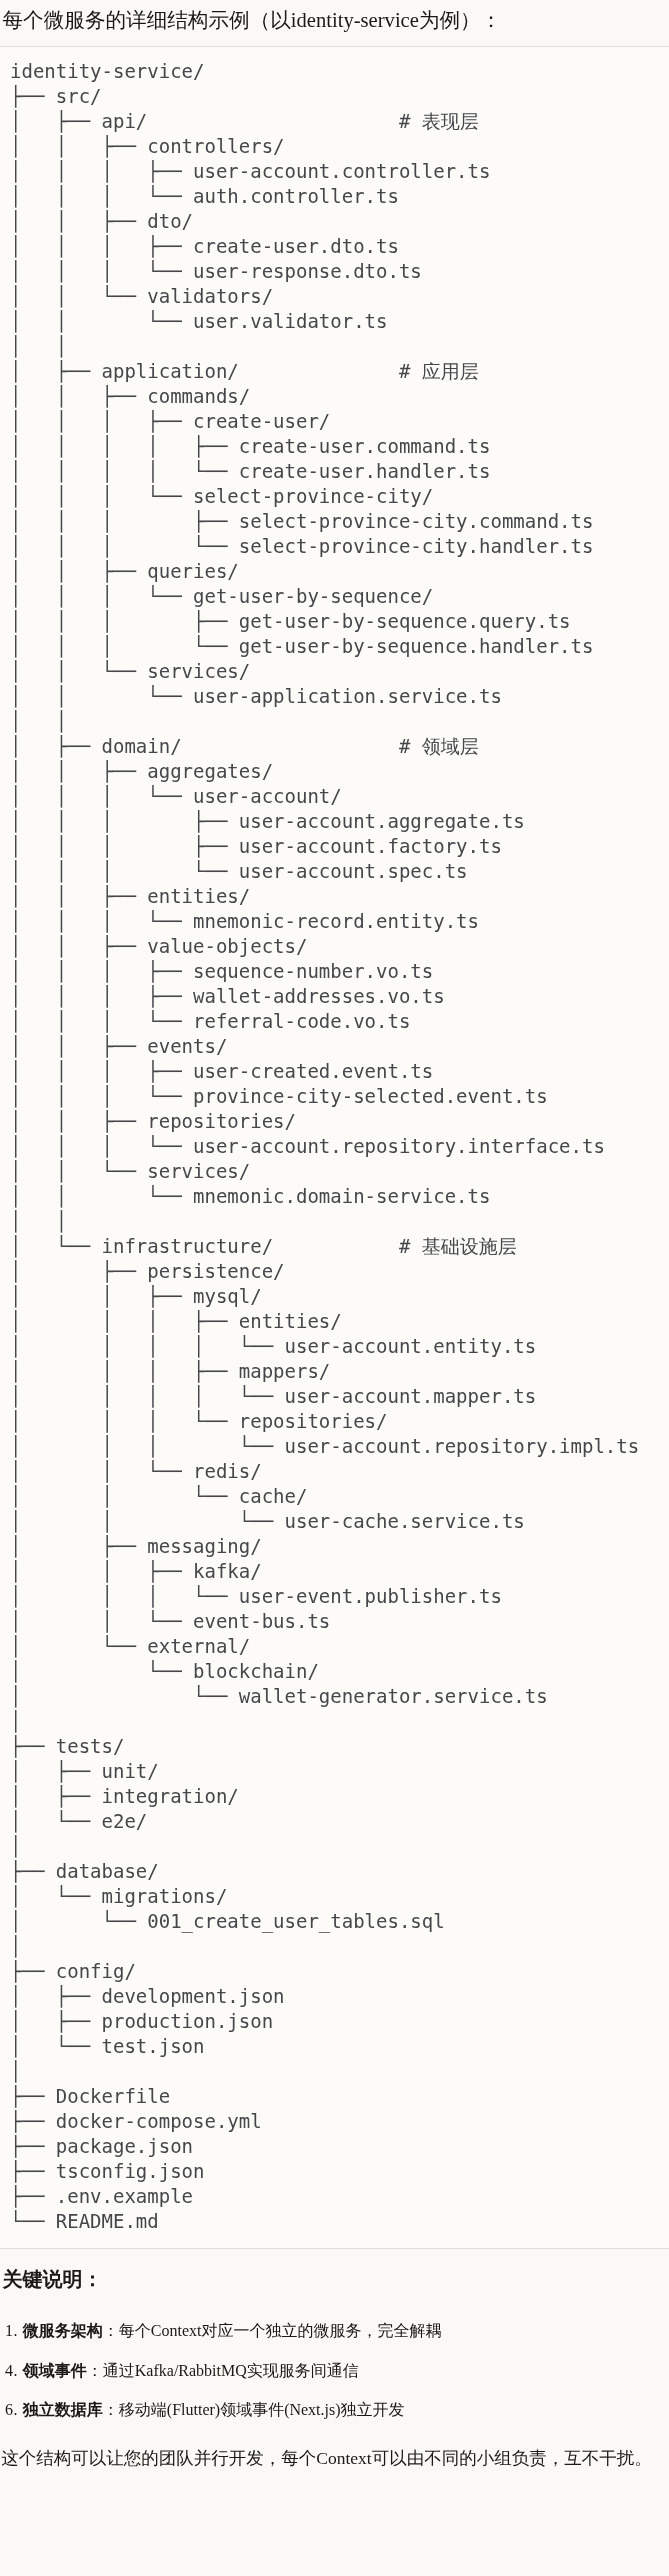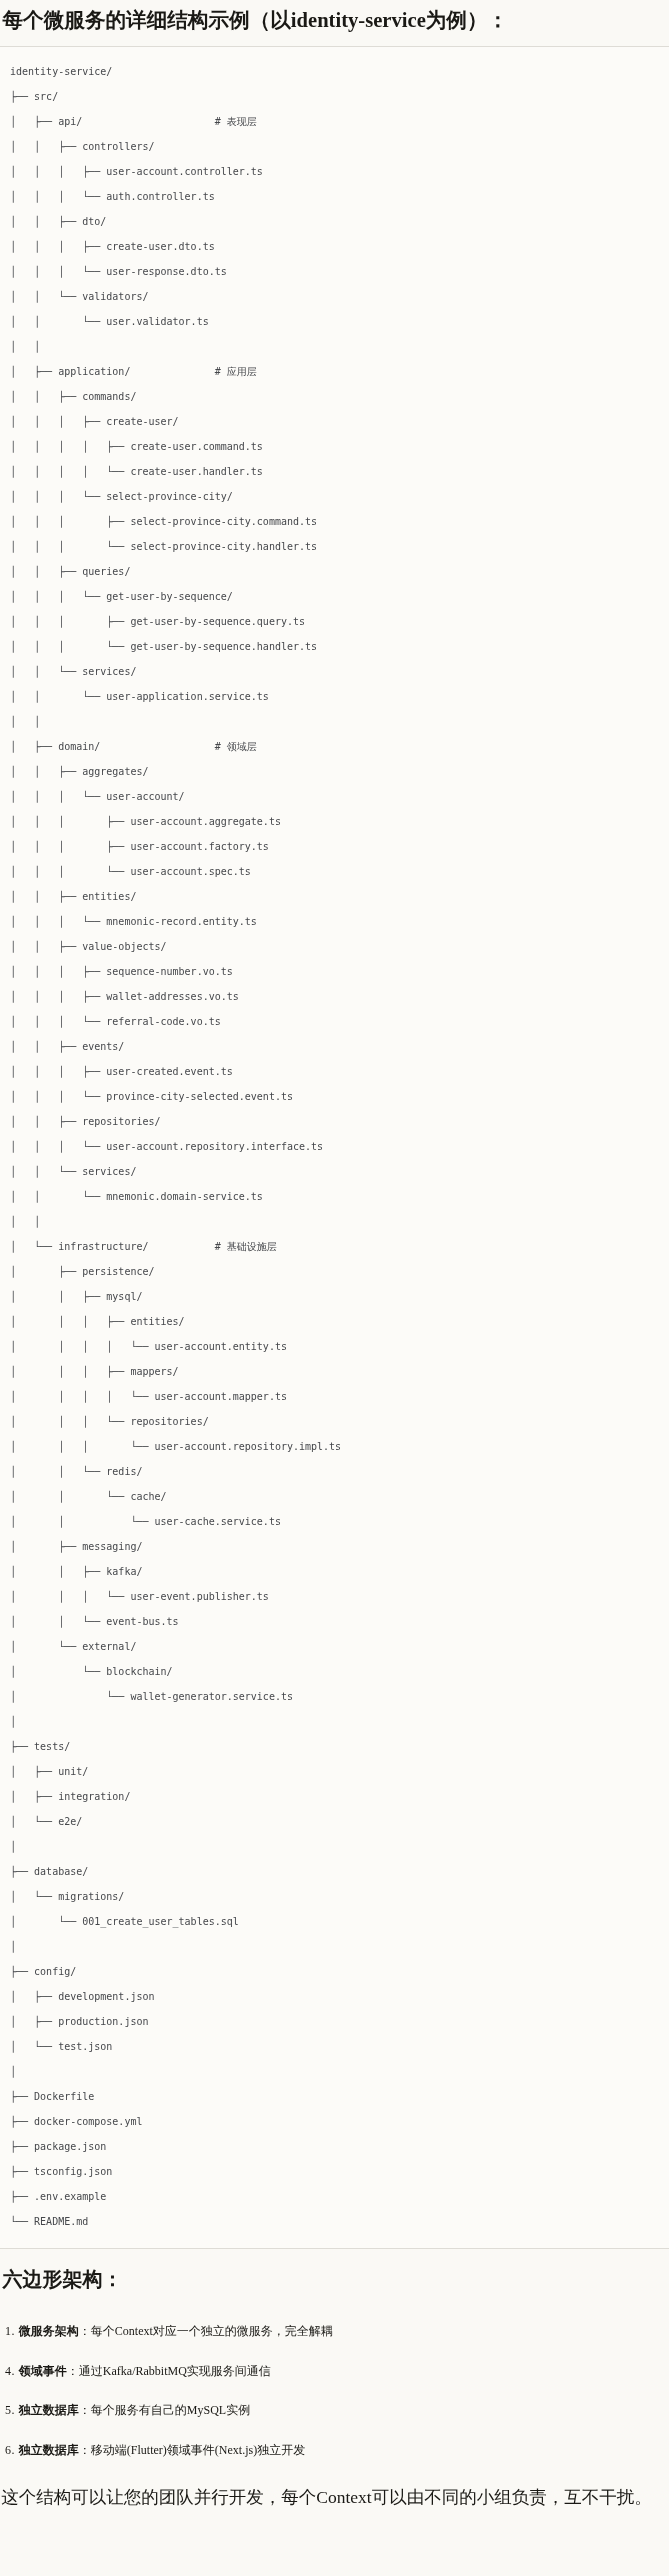--- a/index.html
+++ b/index.html
@@ -9,55 +9,55 @@
     color: #1A1915;
     font-family: "Liberation Serif", "DejaVu Serif", serif;
   }
   .page {
     width: 669px;
     margin: 0 auto;
     padding-top: 6.3px;
   }
   .doc-title {
     font-size: 20.6px;
-    font-weight: 700;
+    font-weight: 400;
     line-height: 1.45;
     margin: 0 0 0 2.5px;
     letter-spacing: 0;
   }
   .code-block {
     margin-top: 9.4px;
     background: #FCFBF8;
     border-top: 1.3px solid #DEDCD6;
     border-bottom: 1.3px solid #DEDCD6;
     padding: 12.5px 0 13.8px 10px;
     overflow: hidden;
   }
   .code-block pre {
     margin: 0;
     font-family: "DejaVu Sans Mono", "Liberation Mono", monospace;
-    font-size: 10px;
+    font-size: 19px;
     line-height: 25px;
     color: #45474B;
     white-space: pre;
   }
   .notes {
     padding: 0 0 16.3px 0;
   }
   .notes-heading {
     font-size: 20px;
     font-weight: 700;
     margin: 16.3px 0 0 2.5px;
     line-height: 1.4;
   }
   .kp-list {
     margin-top: 10px;
   }
   .kp-item {
-    font-size: 12px;
+    font-size: 16px;
     line-height: 22.5px;
     margin: 0 0 0 5px;
     padding-top: 17px;
   }
   .kp-item .kp-num {
     letter-spacing: 0.6px;
   }
   .kp-item .kp-term {
     font-weight: 700;
   }
@@ -158,31 +158,28 @@
 │
 ├── Dockerfile
 ├── docker-compose.yml
 ├── package.json
 ├── tsconfig.json
 ├── .env.example
 └── README.md</pre>
   </div>
 
   <section class="notes">
-    <h2 class="notes-heading">六边形架构：</h2>
+    <h2 class="notes-heading">关键说明：</h2>
 
     <div class="kp-list">
       <div class="kp-item">
         <span class="kp-num">1. </span><span class="kp-term">微服务架构</span><span class="kp-desc">：每个Context对应一个独立的微服务，完全解耦</span>
       </div>
       <div class="kp-item">
         <span class="kp-num">4. </span><span class="kp-term">领域事件</span><span class="kp-desc">：通过Kafka/RabbitMQ实现服务间通信</span>
-      </div>
-      <div class="kp-item">
-        <span class="kp-num">5. </span><span class="kp-term">独立数据库</span><span class="kp-desc">：每个服务有自己的MySQL实例</span>
       </div>
       <div class="kp-item">
         <span class="kp-num">6. </span><span class="kp-term">独立数据库</span><span class="kp-desc">：移动端(Flutter)领域事件(Next.js)独立开发</span>
       </div>
     </div>
 
     <p class="closing-para">这个结构可以让您的团队并行开发，每个Context可以由不同的小组负责，互不干扰。</p>
   </section>
 
 </div>

